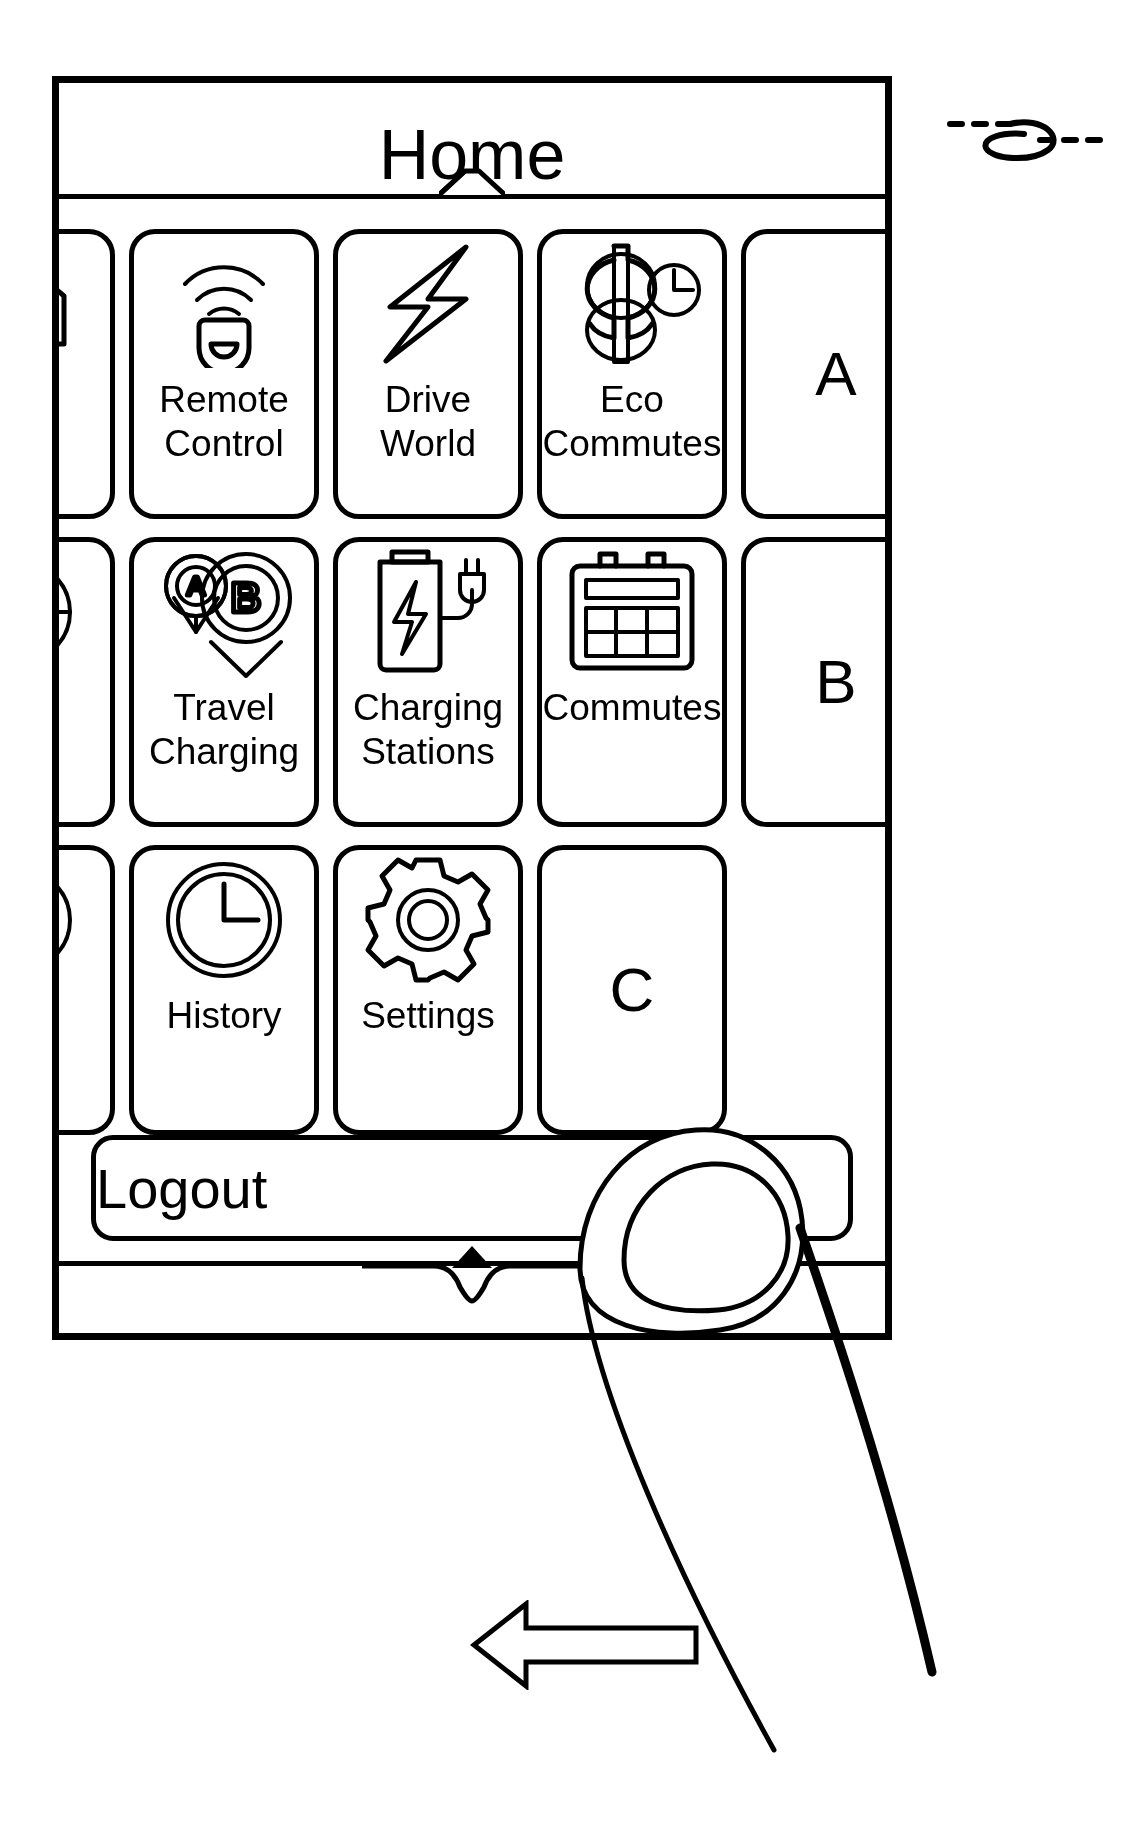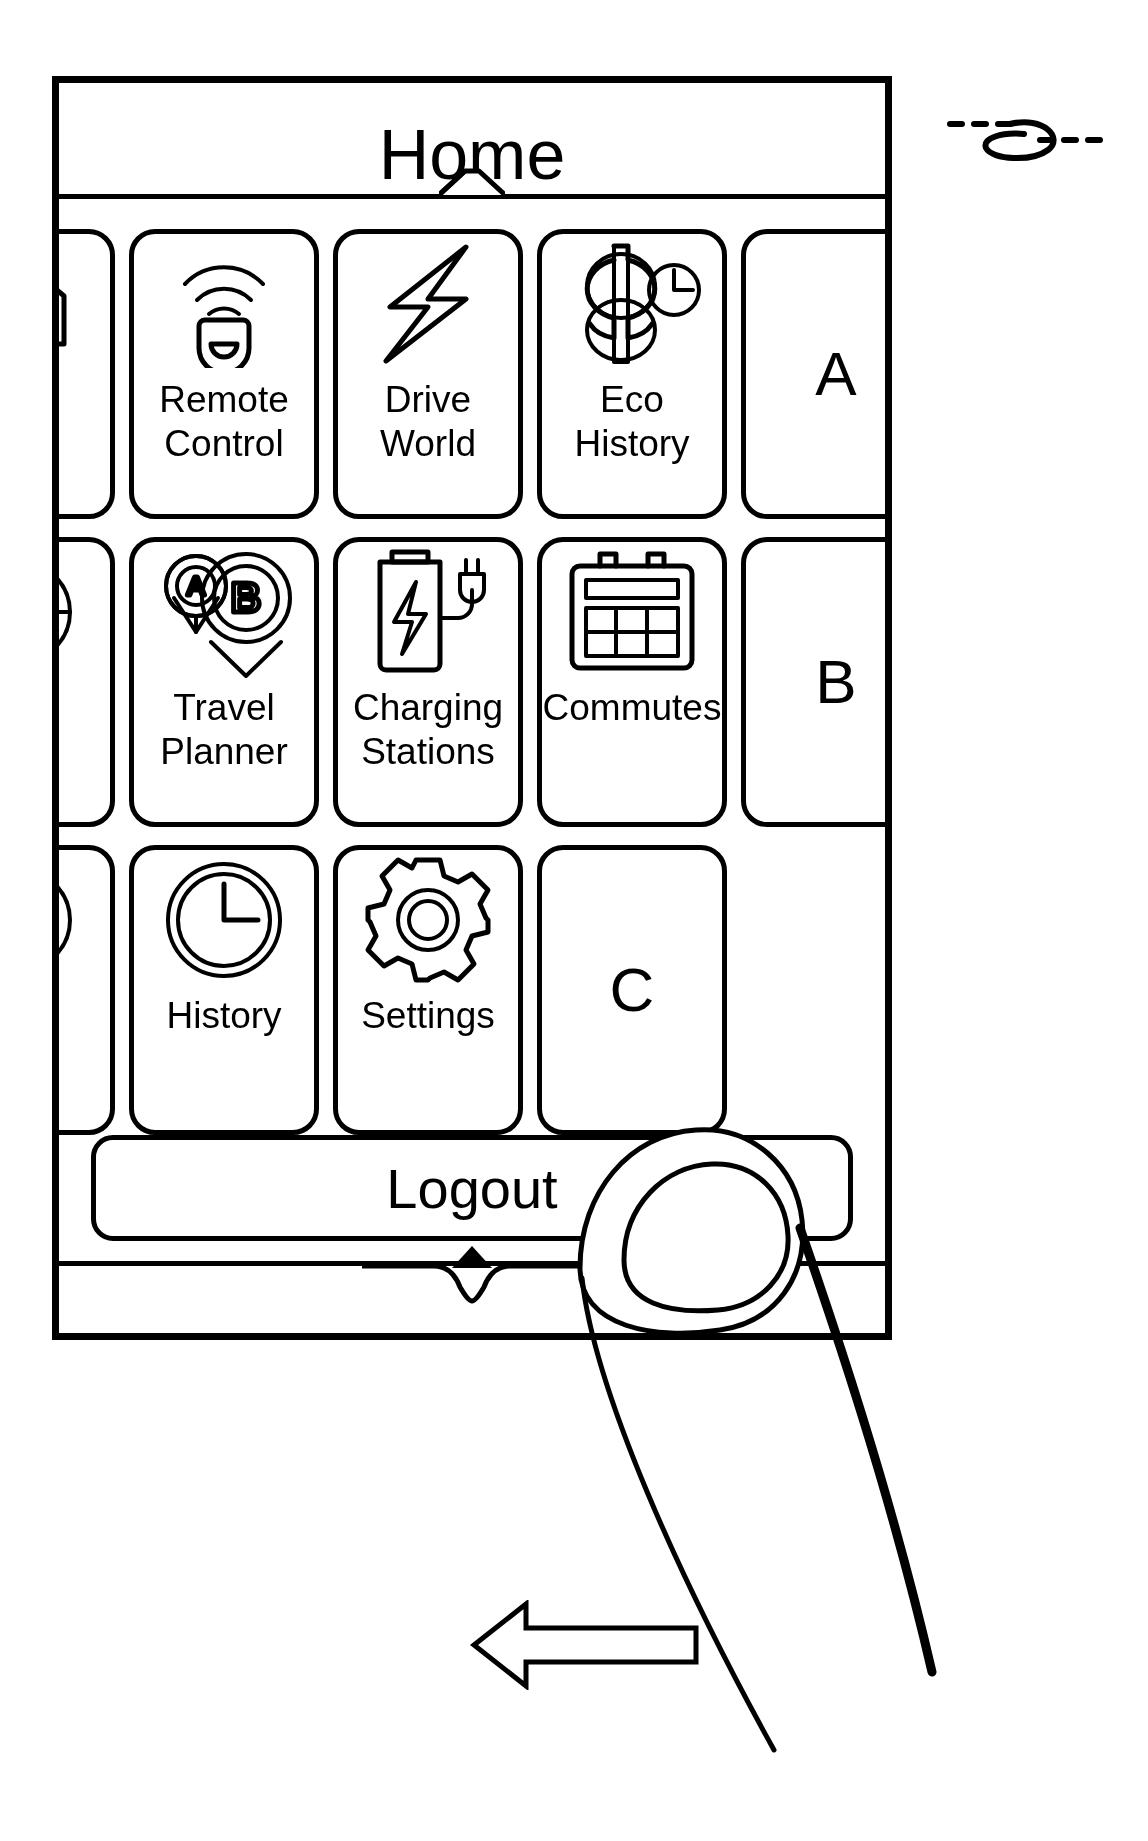--- a/index.html
+++ b/index.html
@@ -153,21 +153,20 @@
     position: absolute;
     left: 32px;
     right: 32px;
     bottom: 92px;
     height: 106px;
     border: 5px solid #000;
     border-radius: 22px;
     box-sizing: border-box;
     display: flex;
     align-items: center;
-    justify-content: center;
     font-size: 56px;
     background: #fff;
   }
 
   
   .navbar {
     position: absolute;
     left: 0; right: 0;
     bottom: 0;
     height: 72px;
@@ -277,21 +276,21 @@
                        M52,22 A36,30 0 0 0 52,80 L52,100 A34,26 0 0 1 28,86"></path>
               <path d="M52,8 L66,8 L66,124 L52,124 Z" class="thin"></path>
               <ellipse cx="59" cy="48" rx="34" ry="32" class="thin"></ellipse>
               <ellipse cx="59" cy="92" rx="34" ry="30" class="thin"></ellipse>
 
               <circle cx="112" cy="52" r="25" class="thin"></circle>
               <path d="M112,32 L112,52 L131,52" class="thin"></path>
             </svg>
           </div>
           <div class="tlabel">Eco
-History</div>
+Commutes</div>
         </div>
 
         <div class="tile letter-tile">
           <div class="tletter">A</div>
         </div>
 
         <div class="tile">
           <div class="ticon">
             <svg class="ico" width="120" height="120" viewBox="0 0 120 120">
               <circle cx="60" cy="60" r="50" class="thin"></circle>
@@ -314,21 +313,21 @@
               <circle cx="42" cy="40" r="19" class="thin"></circle>
               <text x="42" y="49" font-size="26" text-anchor="middle" fill="#000" stroke="none" font-family="Liberation Sans, sans-serif">A</text>
 
               <path d="M57,96 L92,130 L127,96" class="thin"></path>
               <circle cx="92" cy="52" r="44" class="thin"></circle>
               <circle cx="92" cy="52" r="32" class="thin"></circle>
               <text x="92" y="66" font-size="42" text-anchor="middle" fill="#000" stroke="none" font-family="Liberation Sans, sans-serif" font-weight="bold">B</text>
             </svg>
           </div>
           <div class="tlabel">Travel
-Planner</div>
+Charging</div>
         </div>
 
         <div class="tile">
           <div class="ticon">
             <svg class="ico" width="140" height="132" viewBox="0 0 140 132">
               <path d="M34,16 L70,16 L70,6 L34,6 Z"></path>
               <path d="M22,16 L82,16 L82,118 A6,6 0 0 1 76,124 L28,124 A6,6 0 0 1 22,118 Z"></path>
               <path d="M58,36 L36,76 L54,76 L44,108 L68,68 L50,68 Z" class="thin"></path>
 
               <path d="M82,72 L100,72 A14,14 0 0 0 114,58 L114,44" class="thin"></path>

